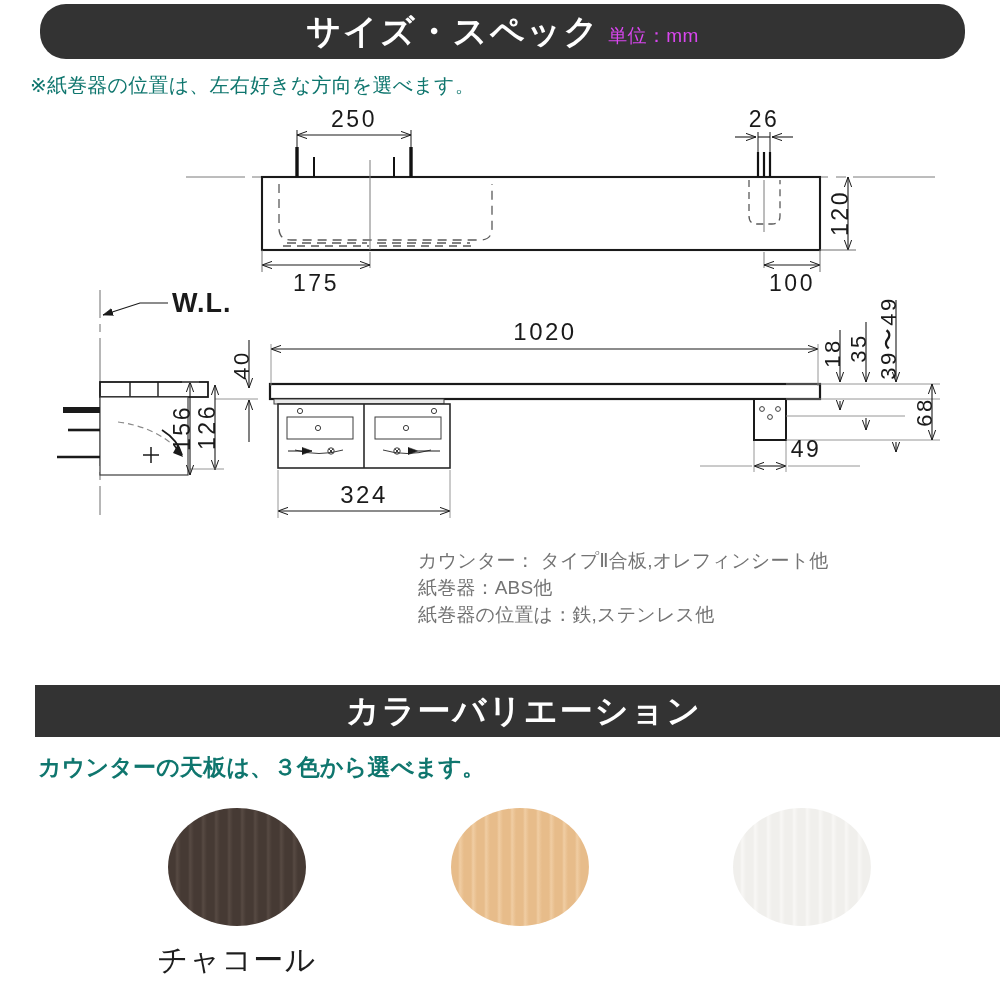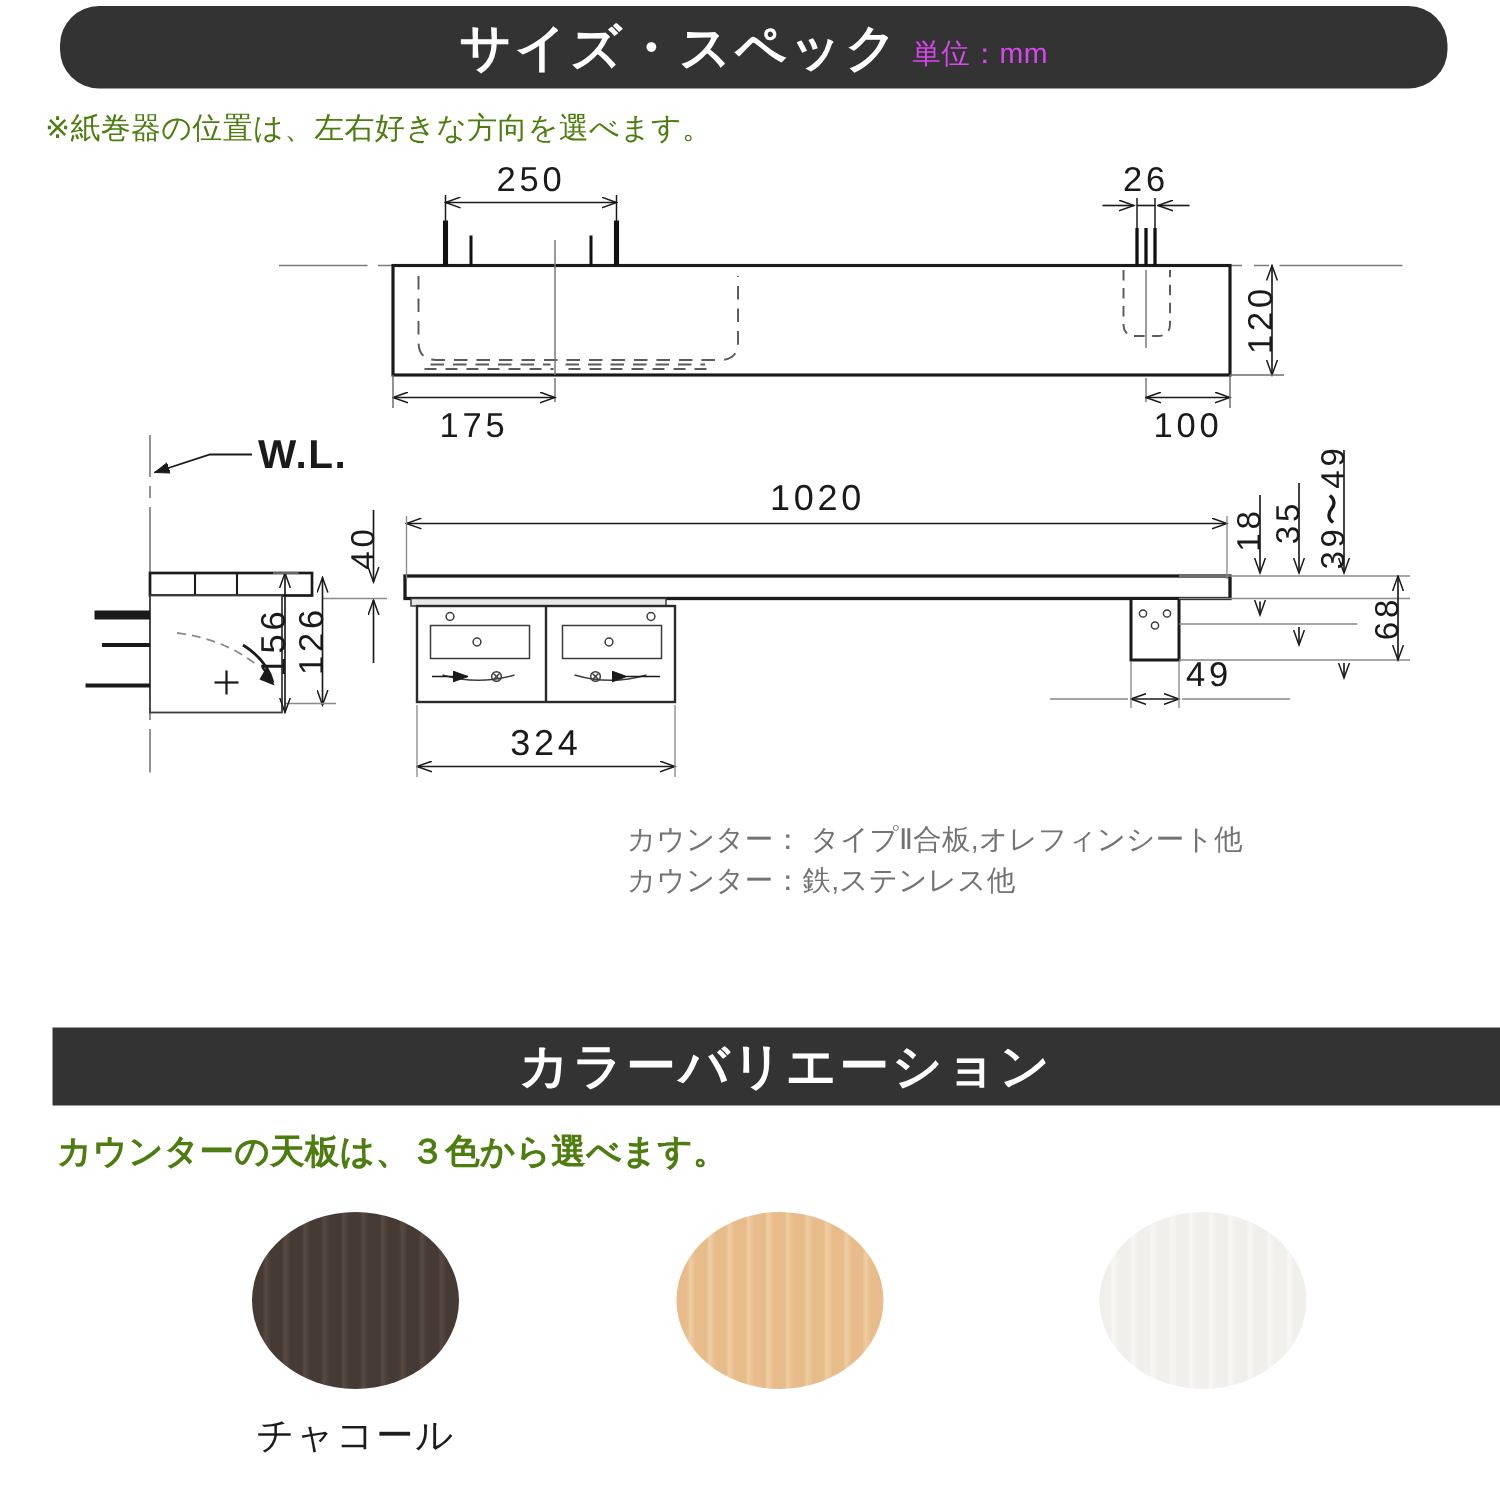--- a/index.html
+++ b/index.html
@@ -42,21 +42,21 @@
 
   #spec-bar .bar-title  { font-size: 34px; }
   #spec-bar .bar-sub    { font-size: 19px; margin-left: 8px; padding-top: 9px; }
   #color-bar .bar-title { font-size: 33px; }
 
   
   .note-text {
     position: absolute;
     font-size: 20px;
     letter-spacing: 0.01em;
-    color: #4d7c0f;
+    color: #0f766e;
     white-space: nowrap;
   }
   #spec-note  { left: 30px; top: 72px; }
   #color-note { left: 38px; top: 752px; font-size: 23px; font-weight: bold; }
 
   .material-block {
     position: absolute;
     left: 418px;
     top: 548px;
     font-size: 19px;
@@ -93,21 +93,21 @@
   .swatch-cell.c2 { left: 652px; }
 
   .swatch-oval {
     width: 138px;
     height: 118px;
     margin: 0 auto;
     border-radius: 50%;
   }
   .swatch-label {
     margin-top: 14px;
-    font-size: 25px;
+    font-size: 30px;
     letter-spacing: 0.04em;
     color: #1d1d1d;
   }
 </style>
 </head>
 <body>
 
 <div class="section-bar" id="spec-bar">
   <span class="bar-title">サイズ・スペック</span>
   <span class="bar-sub">単位：mm</span>
@@ -361,21 +361,22 @@
 
     <text x="840" y="253" font-size="22" text-anchor="middle" transform="rotate(-90 840 253)">18</text>
     <text x="866" y="248" font-size="22" text-anchor="middle" transform="rotate(-90 866 248)">35</text>
     <text x="896" y="238" font-size="22" text-anchor="middle" transform="rotate(-90 896 238)">39〜49</text>
     <text x="932" y="312" font-size="22" text-anchor="middle" transform="rotate(-90 932 312)">68</text>
   </g>
 </svg>
 
 <div class="material-block">
   <div>カウンター： タイプⅡ合板,オレフィンシート他</div>
-  <div>カウンター：鉄,ステンレス他</div>
+  <div>紙巻器：ABS他</div>
+  <div>紙巻器の位置は：鉄,ステンレス他</div>
 </div>
 
 <div class="section-bar" id="color-bar">
   <span class="bar-title">カラーバリエーション</span>
 </div>
 
 <div class="note-text" id="color-note">カウンターの天板は、３色から選べます。</div>
 
 <div id="swatch-row">
   <div class="swatch-cell c0">

